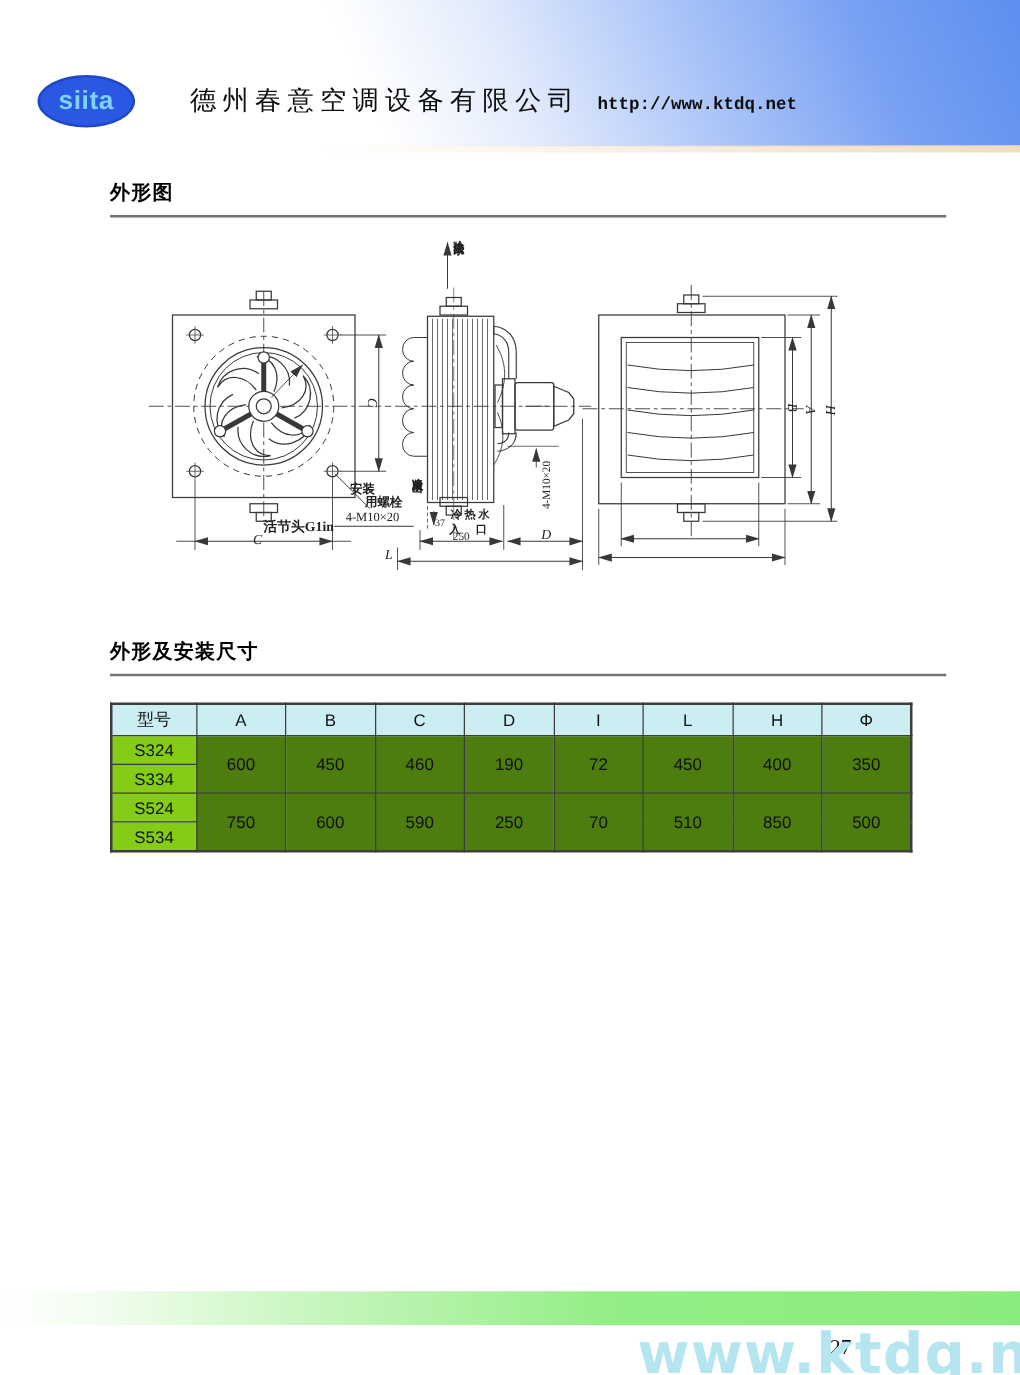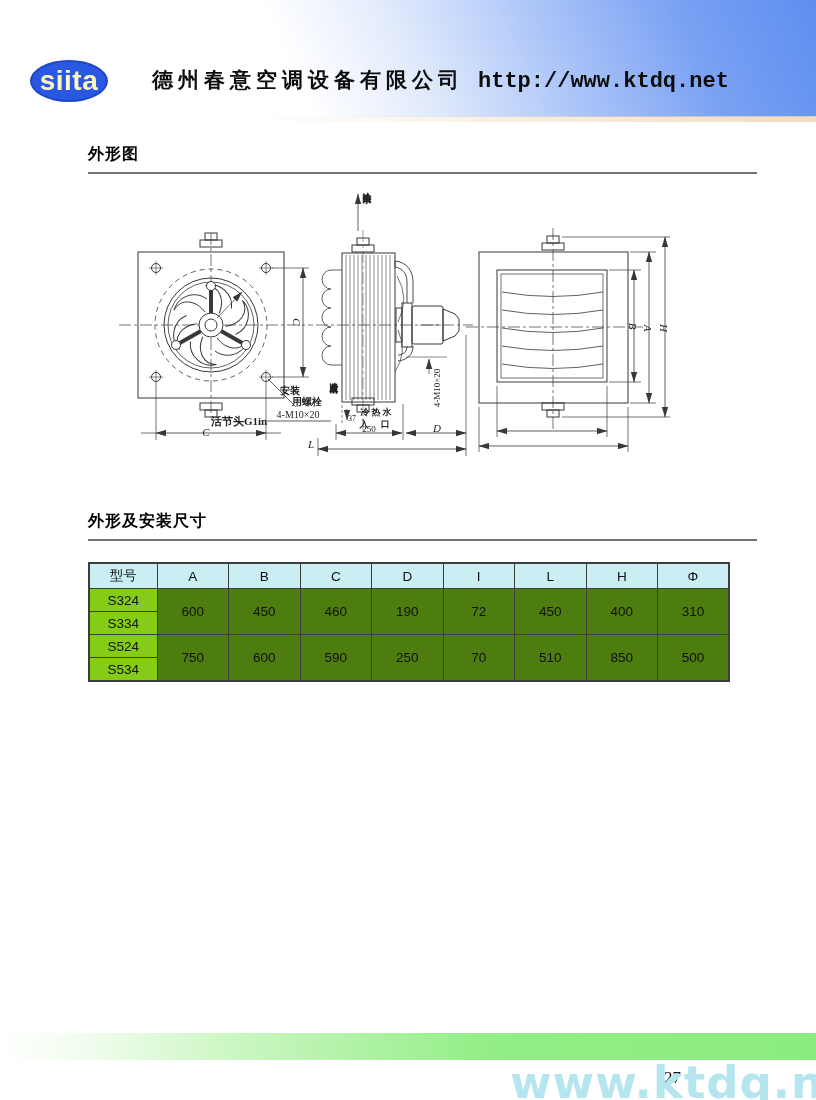--- a/index.html
+++ b/index.html
@@ -14,24 +14,24 @@
   }
   .hdr-accent{
     position:absolute;left:255px;top:116px;width:561px;height:6px;
     background:linear-gradient(to right,rgba(244,226,198,0),rgba(238,214,180,.85));
   }
   .logo{
     position:absolute;left:30px;top:60px;width:78px;height:42px;border-radius:50%;
     background:#2b58e2;border:2px solid #1e46c6;box-sizing:border-box;
     display:flex;align-items:center;justify-content:center;
   }
-  .logo span{color:#fef9c3;font-weight:bold;font-size:28px;letter-spacing:.5px;}
+  .logo span{color:#7dd3fc;font-weight:bold;font-size:21px;letter-spacing:.5px;}
   .hdr-line{position:absolute;left:152px;top:66px;white-space:nowrap;display:flex;align-items:baseline;}
-  .company{font-family:"Liberation Serif",serif;font-weight:bold;font-size:21px;letter-spacing:5px;color:#0d0d0d;}
-  .url{font-family:"Liberation Mono","DejaVu Sans Mono",monospace;font-weight:bold;font-size:22px;margin-left:14px;color:#0d0d0d;}
+  .company{font-family:"Liberation Serif",serif;font-weight:normal;font-size:21px;letter-spacing:5px;color:#0d0d0d;}
+  .url{font-family:"Liberation Mono","DejaVu Sans Mono",monospace;font-weight:bold;font-size:14px;margin-left:14px;color:#0d0d0d;}
   
   .sec-title{
     position:absolute;left:88px;width:669px;color:#000000;font-size:16px;font-weight:bold;
     letter-spacing:1px;border-bottom:2px solid #737373;padding-bottom:7px;
   }
   
   .fig{position:absolute;left:110px;top:180px;width:590px;height:300px;}
   .fig svg{position:absolute;left:0;top:0;}
   .dlab{position:absolute;transform:translate(-50%,-50%);white-space:nowrap;color:#222;font-family:"Liberation Serif",serif;}
   .dlab.cn{font-size:10px;font-weight:bold;}
@@ -297,21 +297,21 @@
   <tbody>
     <tr>
       <th>S324</th>
       <td rowspan="2">600</td>
       <td rowspan="2">450</td>
       <td rowspan="2">460</td>
       <td rowspan="2">190</td>
       <td rowspan="2">72</td>
       <td rowspan="2">450</td>
       <td rowspan="2">400</td>
-      <td rowspan="2">310</td>
+      <td rowspan="2">350</td>
     </tr>
     <tr>
       <th>S334</th>
     </tr>
     <tr>
       <th>S524</th>
       <td rowspan="2">750</td>
       <td rowspan="2">600</td>
       <td rowspan="2">590</td>
       <td rowspan="2">250</td>

